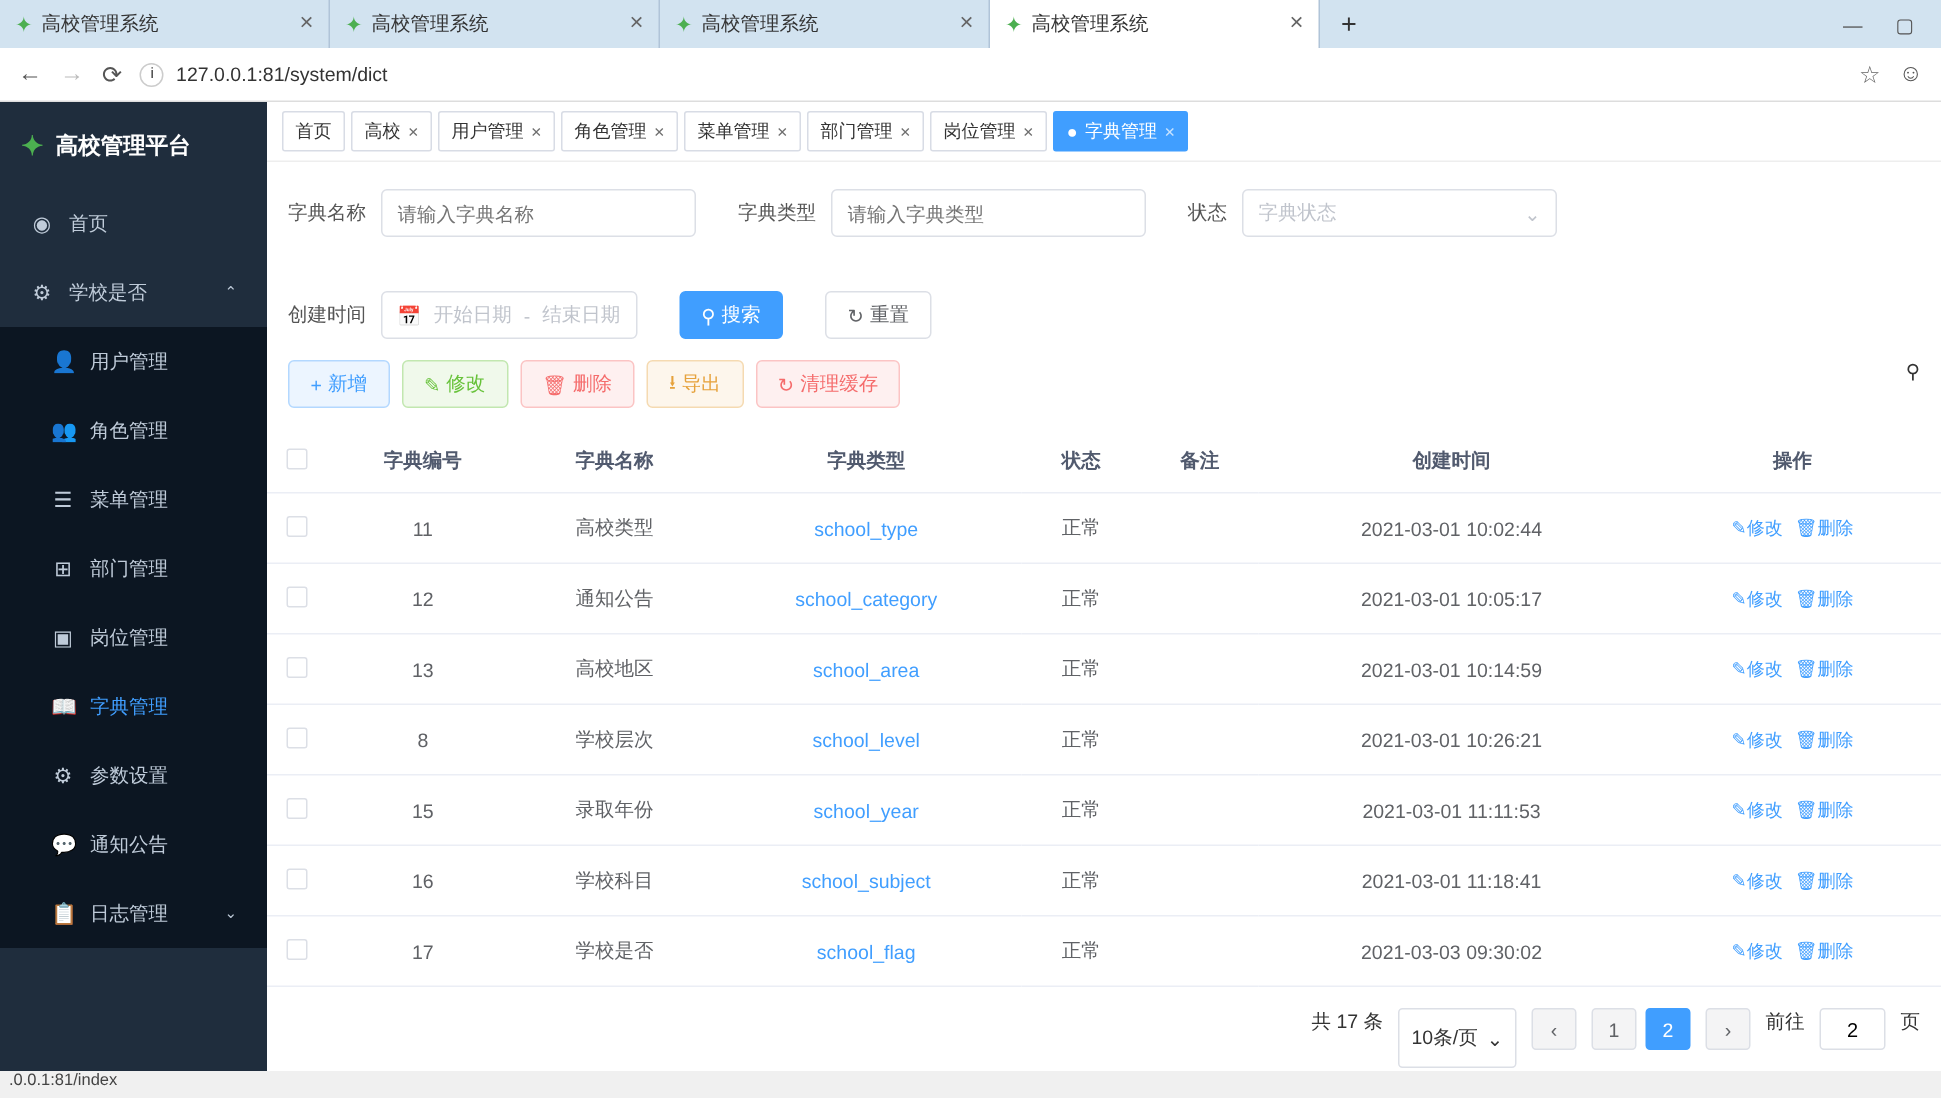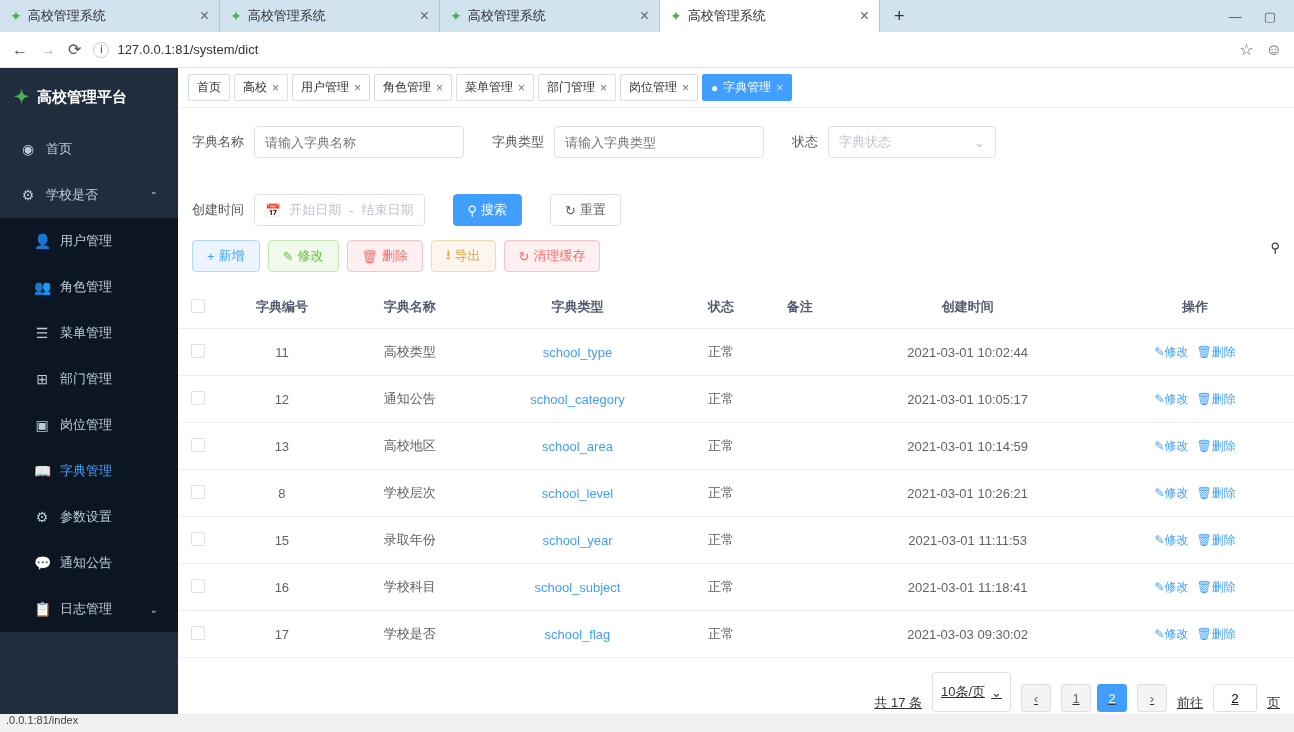--- a/index.html
+++ b/index.html
@@ -27,38 +27,38 @@
 .menu-icon { width: 16px; text-align: center; font-size: 14px; }
 .main { flex: 1; background: #fff; display: flex; flex-direction: column; overflow: auto; }
 .page-tabs { display: flex; gap: 4px; padding: 6px 10px; border-bottom: 1px solid #eee; flex-wrap: wrap; }
 .ptab { border: 1px solid #d8dce5; padding: 4px 8px; border-radius: 2px; font-size: 12px; display: flex; align-items: center; gap: 5px; cursor: pointer; }
 .ptab.active { background: #409eff; color: #fff; border-color: #409eff; }
 .ptab-x { font-size: 12px; opacity: .7; }
 .filters { padding: 18px 14px 0; display: flex; flex-wrap: wrap; gap: 18px 28px; align-items: center; }
 .fld { display: flex; align-items: center; gap: 10px; }
 .fld label { font-size: 13px; color: #555; font-weight: 500; }
 .inp { border: 1px solid #dcdfe6; border-radius: 4px; height: 32px; padding: 0 10px; font-size: 13px; width: 210px; }
-.sel { border: 1px solid #dcdfe6; border-radius: 4px; height: 32px; padding: 0 10px; font-size: 13px; width: 168px; color: #c0c4cc; display: flex; align-items: center; justify-content: space-between; }
+.sel { border: 1px solid #dcdfe6; border-radius: 4px; height: 32px; padding: 0 10px; font-size: 13px; width: 210px; color: #c0c4cc; display: flex; align-items: center; justify-content: space-between; }
 .date-range { border: 1px solid #dcdfe6; border-radius: 4px; height: 32px; padding: 0 10px; display: flex; align-items: center; gap: 8px; color: #c0c4cc; font-size: 13px; }
 .btn { height: 32px; border-radius: 4px; padding: 0 14px; border: 1px solid; display: inline-flex; align-items: center; gap: 4px; font-size: 13px; cursor: pointer; background: #fff; }
 .btn-primary { background: #409eff; border-color: #409eff; color: #fff; }
 .btn-plain { border-color: #dcdfe6; color: #606266; }
 .toolbar { padding: 14px; display: flex; gap: 8px; }
 .btn-add { color: #409eff; border-color: #b3d8ff; background: #ecf5ff; }
 .btn-edit { color: #67c23a; border-color: #c2e7b0; background: #f0f9eb; }
 .btn-del { color: #f56c6c; border-color: #fbc4c4; background: #fef0f0; }
 .btn-exp { color: #e6a23c; border-color: #f5dab1; background: #fdf6ec; }
 .btn-clr { color: #f56c6c; border-color: #fbc4c4; background: #fef0f0; }
 table { width: 100%; border-collapse: collapse; }
 th { background: #fff; border-bottom: 1px solid #ebeef5; padding: 12px 8px; font-weight: 600; color: #515a6e; font-size: 13px; text-align: center; }
 td { border-bottom: 1px solid #ebeef5; padding: 14px 8px; text-align: center; font-size: 13px; color: #606266; }
 .chk { width: 14px; height: 14px; border: 1px solid #dcdfe6; border-radius: 2px; display: inline-block; }
 .link { color: #409eff; cursor: pointer; }
 .row-act { color: #409eff; font-size: 12px; cursor: pointer; margin: 0 4px; }
-.pager { display: flex; align-items: flex-end; gap: 10px; padding: 14px; justify-content: flex-end; font-size: 13px; text-decoration: underline; }
+.pager { display: flex; align-items: flex-start; gap: 10px; padding: 14px; justify-content: flex-end; font-size: 13px; }
 .pg-btn { border: 1px solid #dcdfe6; border-radius: 3px; min-width: 30px; height: 28px; display: flex; align-items: center; justify-content: center; cursor: pointer; background: #f4f4f5; color: #606266; }
 .pg-btn.active { background: #409eff; color: #fff; border-color: #409eff; }
 .pg-sel { border: 1px solid #dcdfe6; border-radius: 3px; height: 40px; padding: 0 8px; display: flex; align-items: center; gap: 6px; }
 .pg-inp { border: 1px solid #dcdfe6; border-radius: 3px; width: 44px; height: 28px; text-align: center; }
 .status-line { height: 18px; background: #f0f0f0; font-size: 11px; padding: 0 6px; color: #444; }
 </style>
 </head>
 <body>
 
 <div class="browser-tabs">

